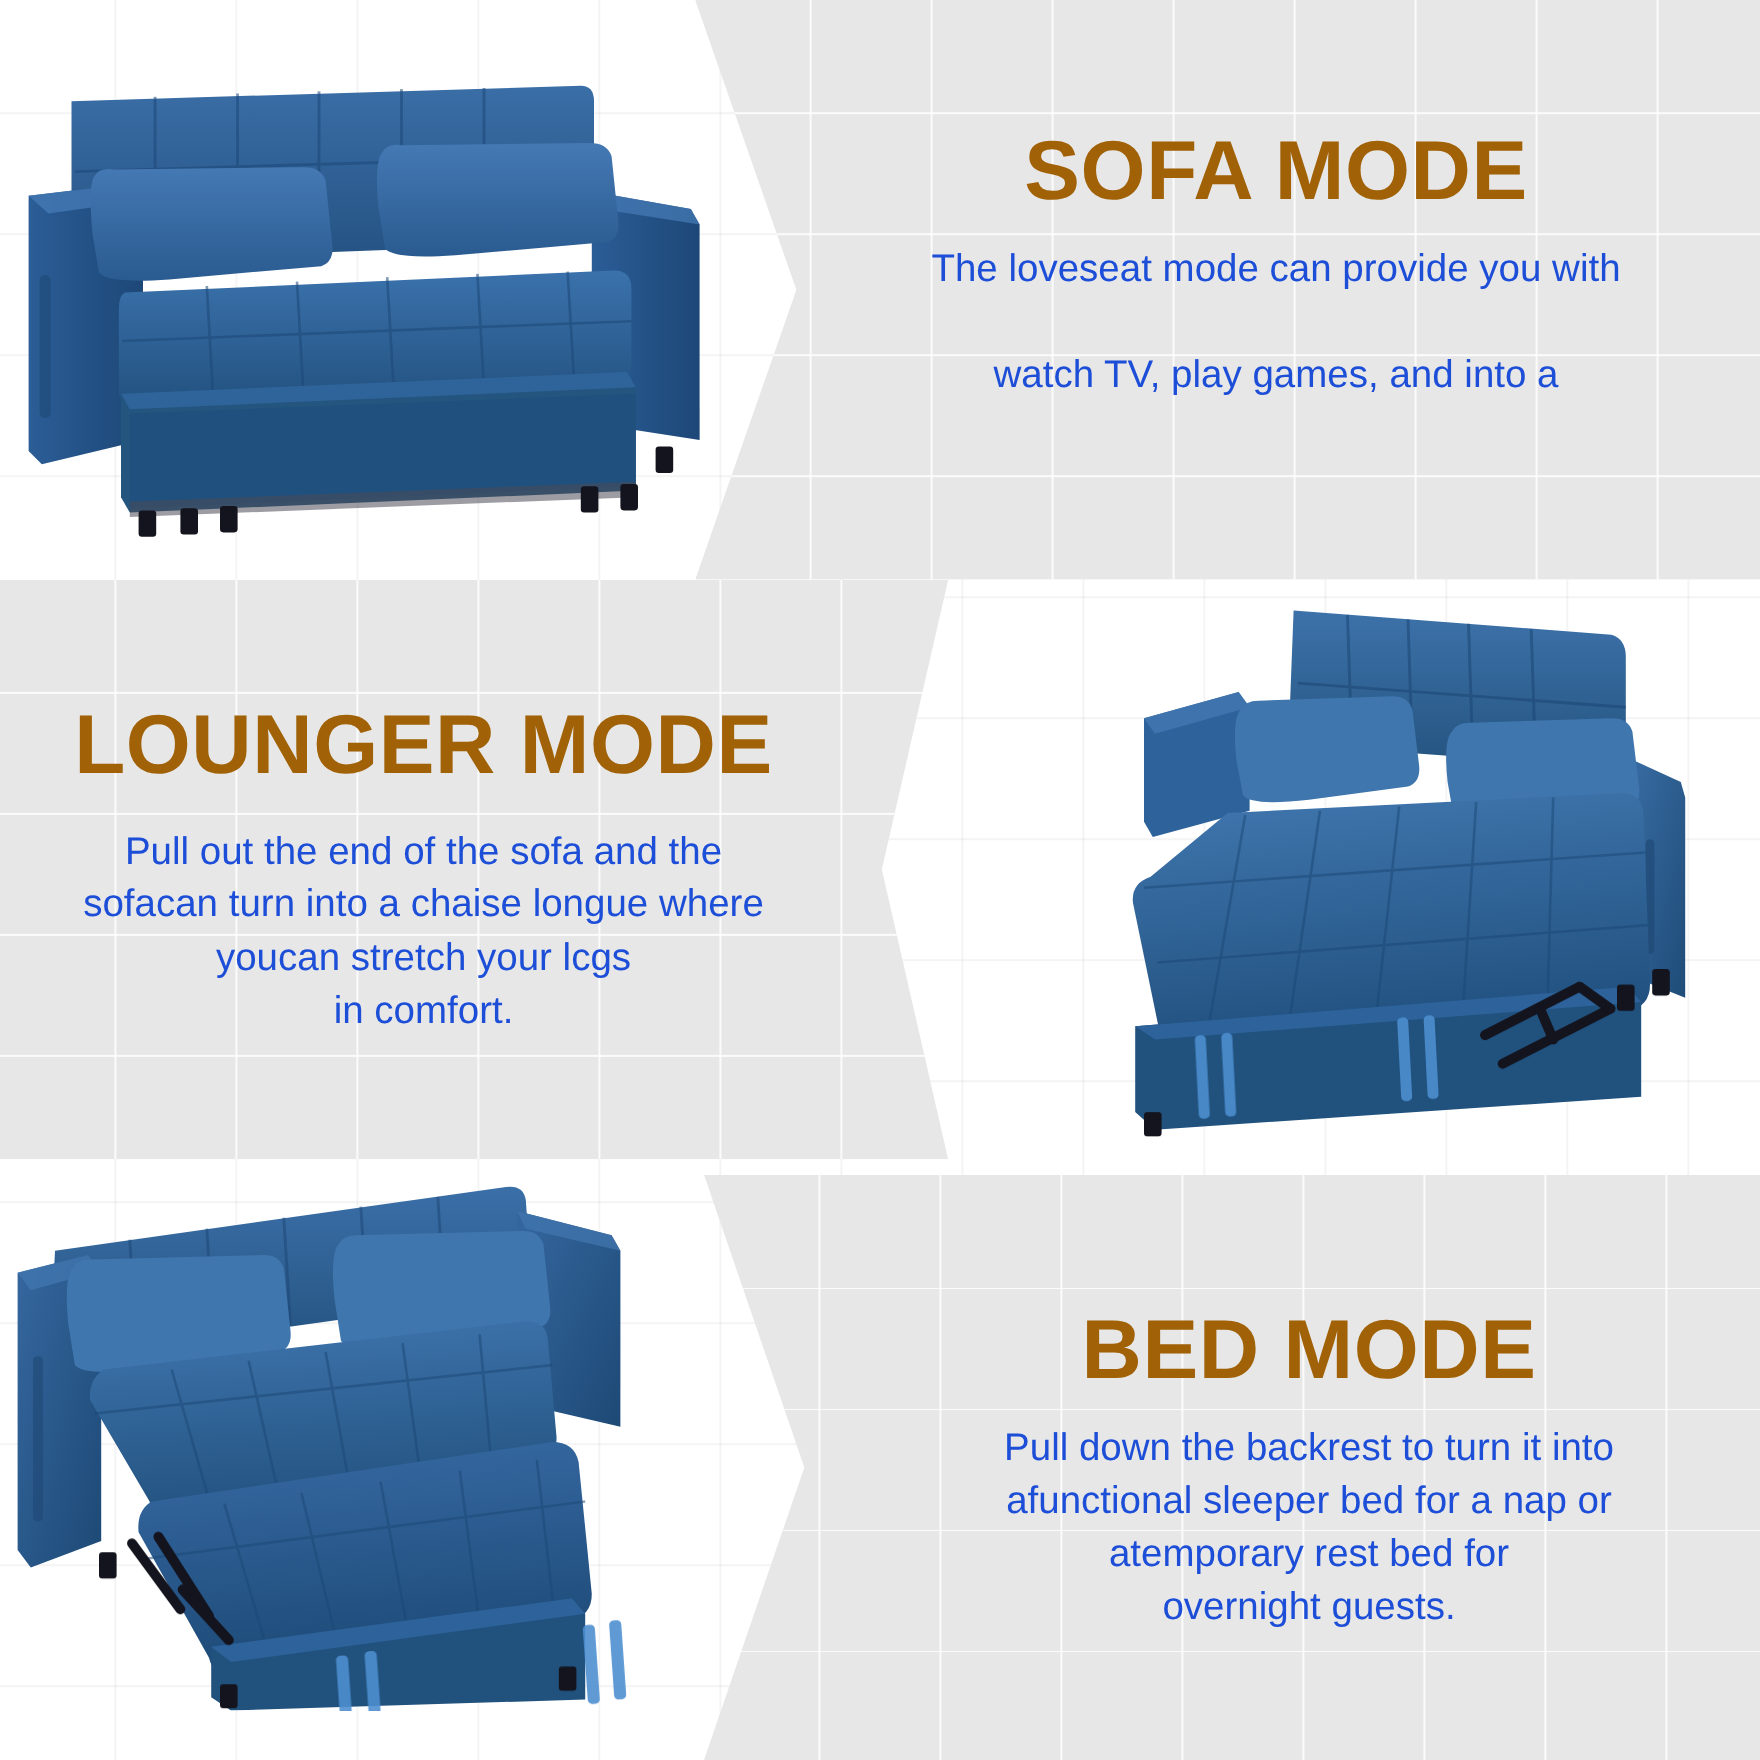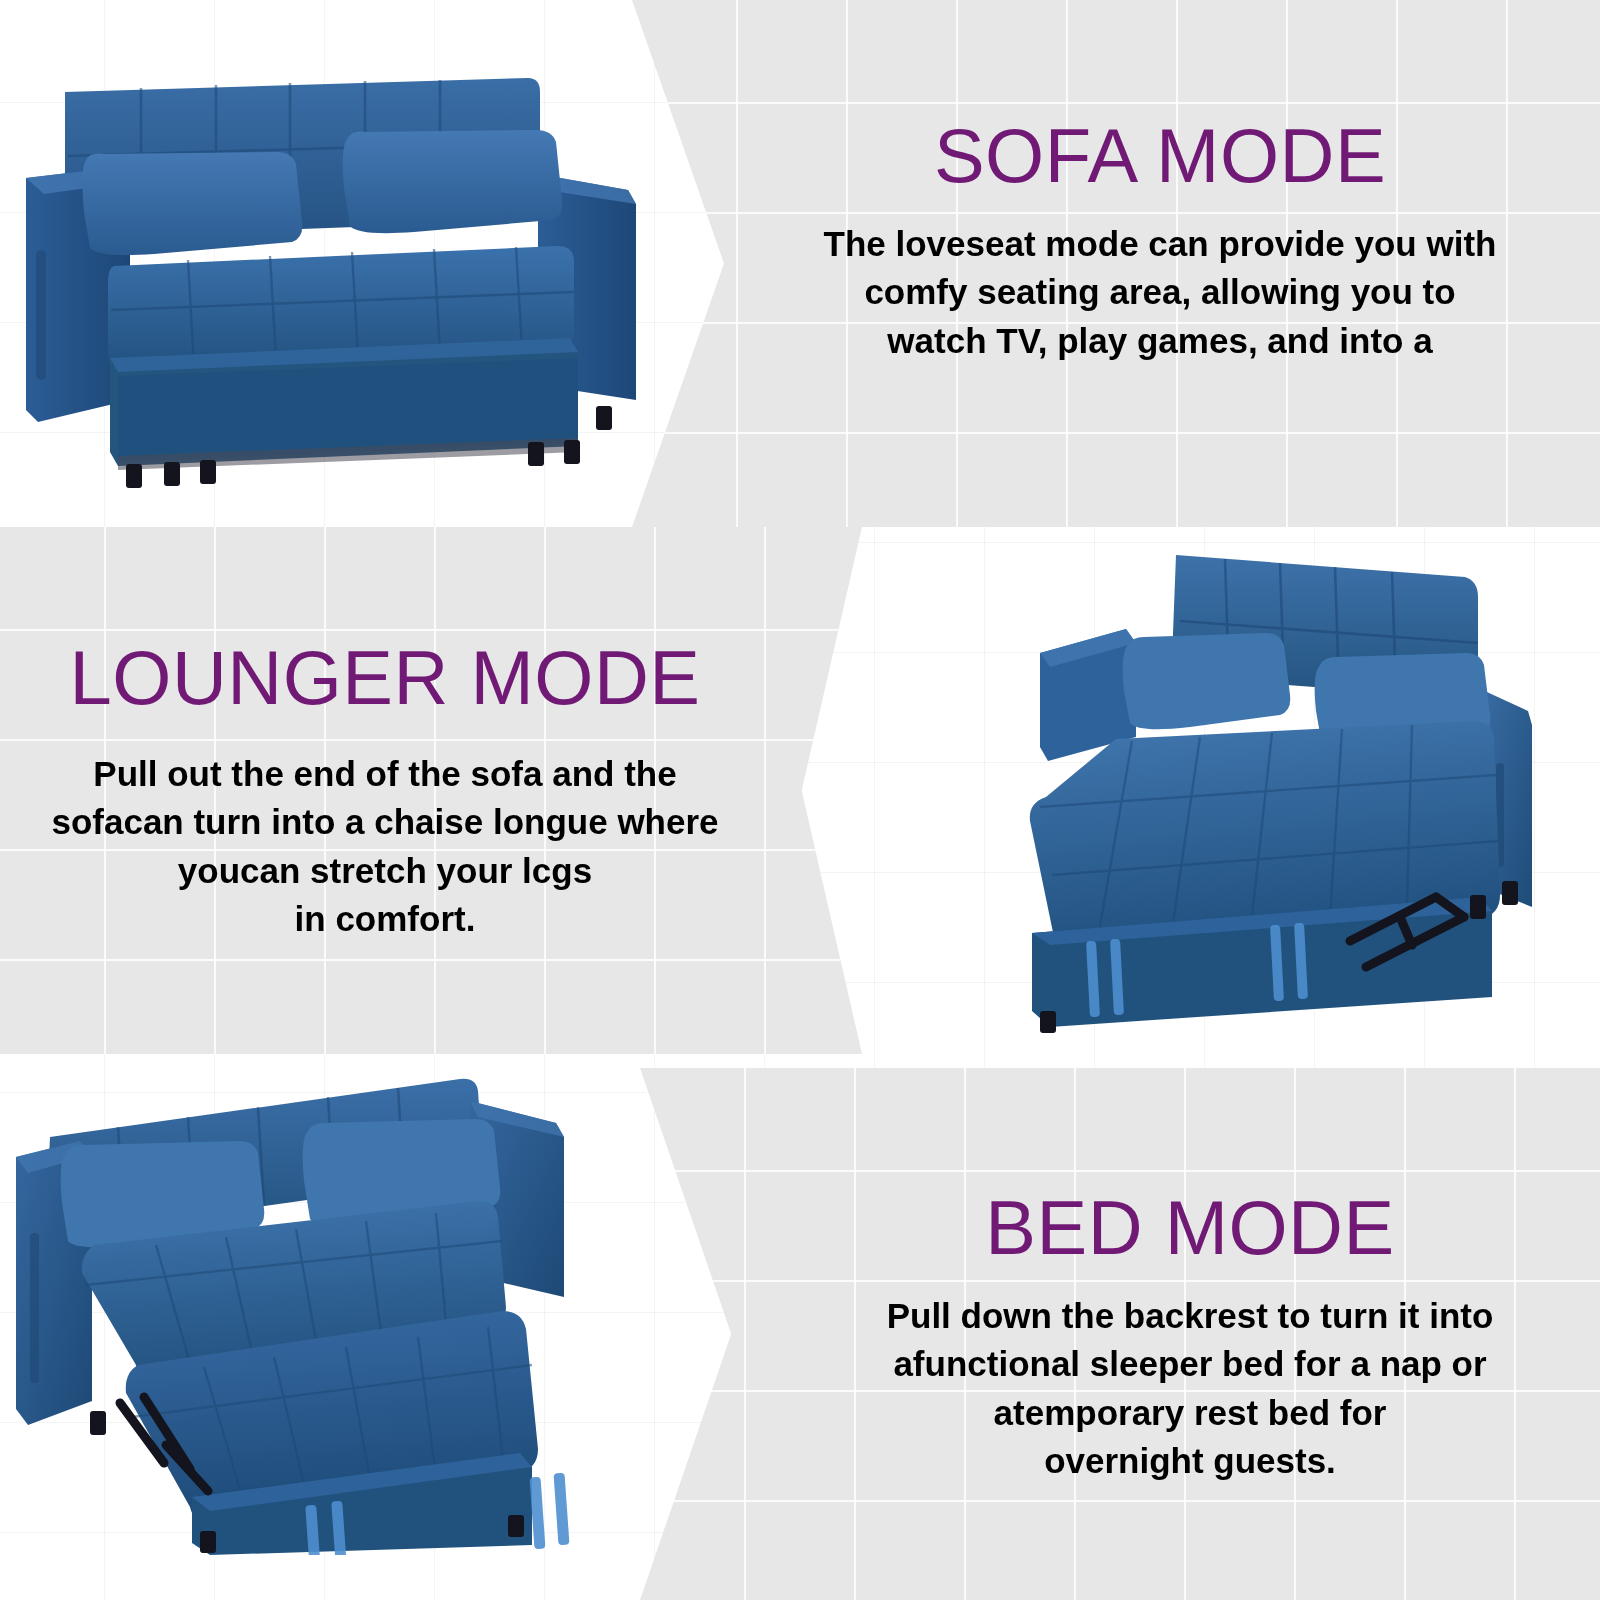--- a/index.html
+++ b/index.html
@@ -42,32 +42,31 @@
     clip-path:polygon(0% 0%, 100% 0%, 93% 50%, 100% 100%, 0% 100%);
   }
   #panel-bed{
     left:640px;top:1068px;width:960px;height:532px;
     clip-path:polygon(0% 0%, 100% 0%, 100% 100%, 0% 100%, 9.5% 50%);
   }
 
   
   .textblock{position:absolute;text-align:center;}
   .mode-title{
-    color:#701a75;
-    font-weight:normal;
+    color:#a16207;
+    font-weight:bold;
     letter-spacing:.5px;
     line-height:1;
     margin:0 0 26px 0;
     white-space:nowrap;
   }
   .mode-desc{
-    color:#000000;
+    color:#1d4ed8;
     line-height:1.38;
     margin:17px;
-    font-weight:bold;
   }
 
   #text-sofa{left:800px;top:118px;width:720px;}
   #text-sofa .mode-title{font-size:76px;}
   #text-sofa .mode-desc{font-size:35px;}
 
   #text-lounger{left:20px;top:640px;width:730px;}
   #text-lounger .mode-title{font-size:76px;margin-bottom:34px;}
   #text-lounger .mode-desc{font-size:35px;}
 
@@ -321,21 +320,21 @@
         <rect x="192" y="486" width="16" height="22" rx="3"></rect>
         <rect x="500" y="470" width="16" height="22" rx="3"></rect>
       </g>
     </svg>
   </div>
 
   <div class="textblock" id="text-sofa">
     <h2 class="mode-title">SOFA MODE</h2>
     <p class="mode-desc">
       <span>The loveseat mode can provide you with</span><br>
-      <span>comfy seating area, allowing you to</span><br>
+      <br>
       <span>watch TV, play games, and into a</span><br>
     </p>
   </div>
 
   <div class="textblock" id="text-bed">
     <h2 class="mode-title">BED MODE</h2>
     <p class="mode-desc">
       <span>Pull down the backrest to turn it into</span><br>
       <span>afunctional sleeper bed for a nap or</span><br>
       <span>atemporary rest bed for</span><br>

